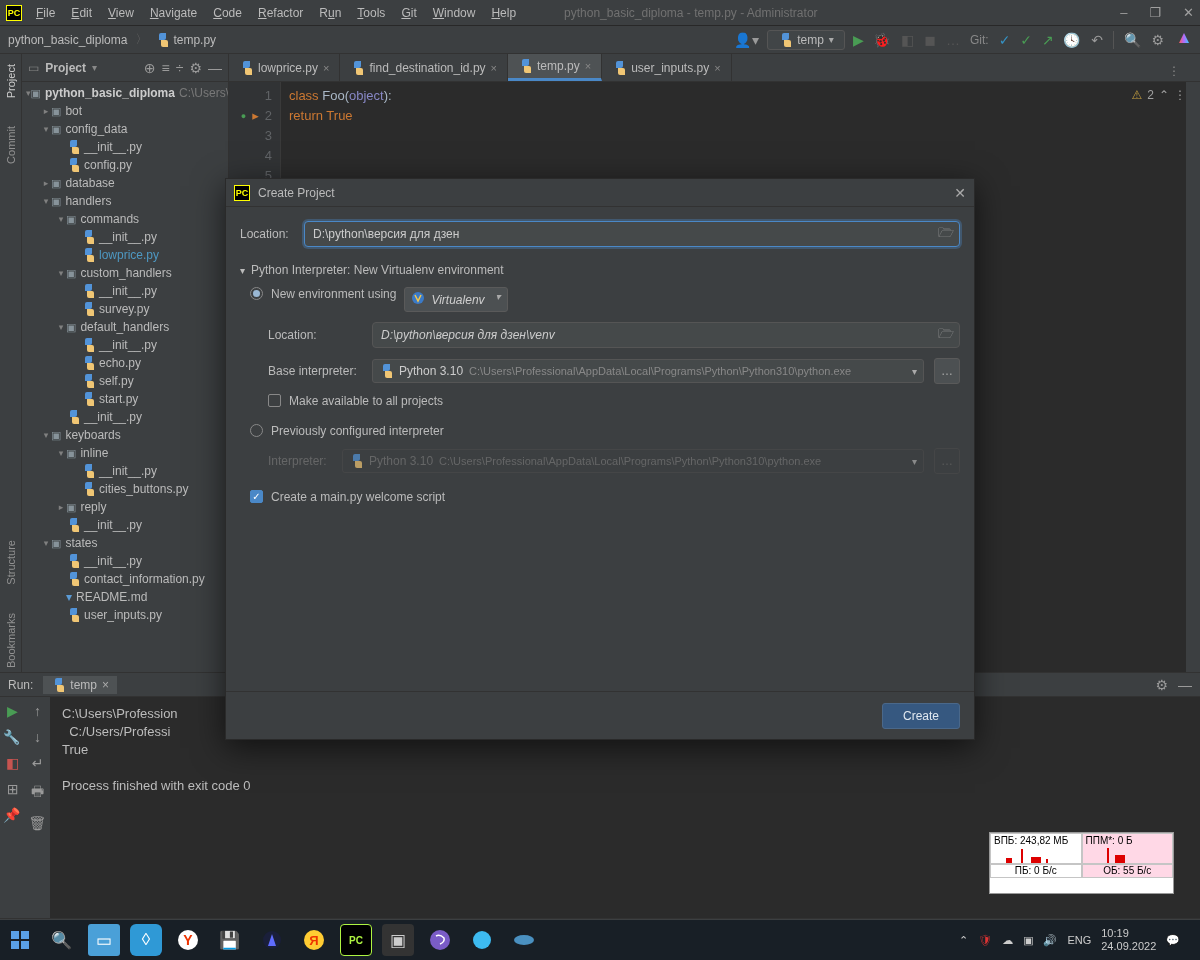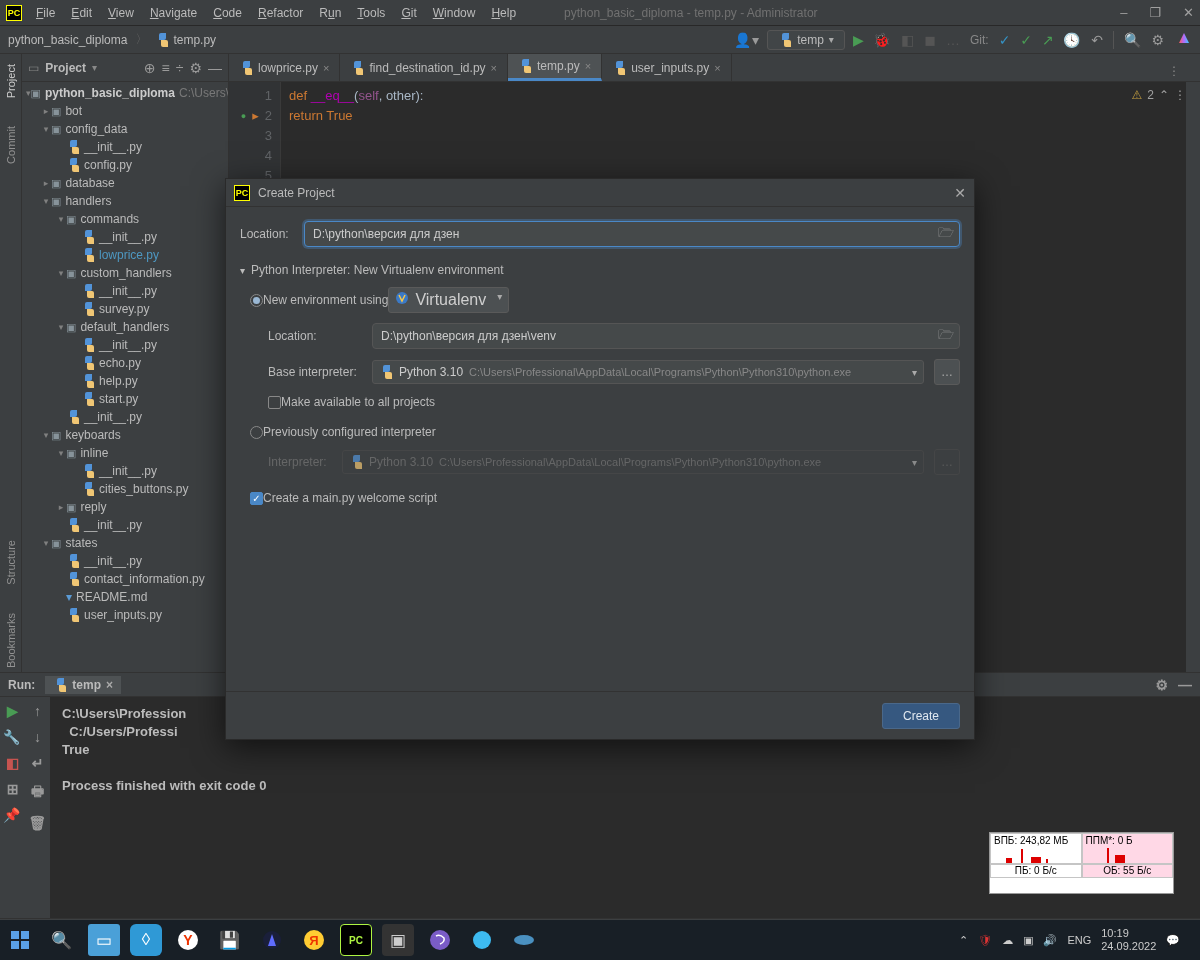--- a/index.html
+++ b/index.html
@@ -60,21 +60,21 @@
 .gutter-col .gline { display: flex; justify-content: flex-end; gap: 6px; align-items: center; height: 20px; }
 .code-col { flex: 1; padding: 4px 8px; line-height: 20px; }
 .kw { color: #cc7832; }
 .par { color: #a9b7c6; }
 .self { color: #94558d; }
 .builtin { color: #8888c6; }
 .mag { color: #b200b2; }
 .editor-warn { position: absolute; top: 6px; right: 14px; display: flex; gap: 5px; align-items: center; color: #a0a0a0; font-size: 12px; }
 
 
-.run-panel { height: 246px; background: #2b2b2b; border-top: 1px solid #323232; display: flex; flex-direction: column; font-weight: bold; }
+.run-panel { height: 246px; background: #2b2b2b; border-top: 1px solid #323232; display: flex; flex-direction: column; }
 .run-header { height: 24px; background: #3c3f41; display: flex; align-items: center; padding: 0 8px; gap: 10px; border-bottom: 1px solid #323232; }
 .run-tab { padding: 2px 8px; background: #4e5254; display: flex; align-items: center; gap: 5px; }
 .run-body { flex: 1; display: flex; }
 .run-gutter { width: 50px; background: #3c3f41; display: flex; flex-direction: column; align-items: center; padding-top: 6px; gap: 8px; }
 .run-gctl { display: flex; width: 100%; }
 .run-gcol { width: 25px; display: flex; flex-direction: column; align-items: center; gap: 10px; }
 .run-out { flex: 1; padding: 8px 12px; font-family: Consolas, monospace; font-size: 13px; color: #bcbcbc; line-height: 18px; white-space: pre; overflow: hidden; }
 
 
 .toolwin-bar { height: 23px; background: #3c3f41; border-top: 1px solid #323232; display: flex; align-items: center; padding: 0 8px; gap: 18px; }
@@ -88,27 +88,27 @@
 .modal-backdrop { position: absolute; inset: 0; pointer-events: none; }
 .modal { position: absolute; left: 225px; top: 178px; width: 750px; height: 562px; background: #3c3f41; border: 1px solid #2a2a2a; box-shadow: 0 8px 30px rgba(0,0,0,0.6); display: flex; flex-direction: column; pointer-events: auto; }
 .modal-title { height: 28px; background: #3c3f41; display: flex; align-items: center; padding: 0 8px; gap: 8px; border-bottom: 1px solid #323232; }
 .modal-title .mlogo { width: 16px; height: 16px; background: #000; display: inline-flex; align-items: center; justify-content: center; font-size: 9px; color: #ff0; font-weight: bold; border:1px solid #ff0;}
 .modal-title .close { margin-left: auto; color: #aaa; cursor: pointer; font-size: 14px; }
 .modal-body { flex: 1; padding: 14px 14px 8px; display: flex; flex-direction: column; gap: 10px; }
 .form-row { display: flex; align-items: center; gap: 10px; }
 .form-row label { width: 54px; color: #bbb; }
 .input-wrap { flex: 1; position: relative; }
 .txt { width: 100%; background: #45494a; border: 1px solid #4a88c7; box-shadow: 0 0 0 2px rgba(74,136,199,0.35); border-radius: 4px; padding: 5px 28px 5px 8px; color: #ccc; font-size: 12px; }
-.txt.plain { border: 1px solid #555; box-shadow: none; }
+.txt.plain { border: 1px solid #555; box-shadow: none; font-style: italic; }
 .browse-icon { position: absolute; right: 6px; top: 50%; transform: translateY(-50%); color: #9a9a9a; font-size: 13px; }
 .collapsible { display: flex; align-items: center; gap: 6px; color: #bbb; margin-top: 6px; cursor: pointer; }
-.radio-row { display: flex; align-items: center; margin-left: 10px; }
+.radio-row { display: flex; gap: 8px; margin-left: 10px; }
 .radio { width: 13px; height: 13px; border-radius: 50%; border: 1px solid #888; position: relative; }
 .radio.checked::after { content: ""; position: absolute; inset: 2px; border-radius: 50%; background: #9ab8d4; }
-.combo { background: #4c5052; border: 1px solid #5a5a5a; border-radius: 3px; padding: 3px 22px 3px 6px; display: inline-flex; align-items: center; gap: 6px; position: relative; color: #cfcfcf; font-size: 16px; }
+.combo { background: #4c5052; border: 1px solid #5a5a5a; border-radius: 3px; padding: 3px 22px 3px 6px; display: inline-flex; align-items: center; gap: 6px; position: relative; color: #cfcfcf; font-size: 12px; font-style: italic; }
 .combo::after { content: "▾"; position: absolute; right: 6px; top: 3px; color: #aaa; font-size: 10px; }
 .sublabel { width: 94px; display: inline-block; color: #bbb; }
 .sub-block { margin-left: 28px; display: flex; flex-direction: column; gap: 10px; }
 .interp-combo { flex: 1; background: #45494a; border: 1px solid #555; border-radius: 3px; padding: 4px 26px 4px 6px; display: flex; align-items: center; gap: 6px; position: relative; }
 .interp-combo.disabled { color: #777; background: #3c3f41; border-color: #4a4a4a; }
 .interp-combo::after { content: "▾"; position: absolute; right: 6px; color: #aaa; font-size: 10px; }
 .mini-btn { width: 26px; height: 26px; background: #4c5052; border: 1px solid #5a5a5a; border-radius: 3px; display: flex; align-items: center; justify-content: center; color: #aaa; }
 .mini-btn.disabled { background: #3c3f41; color: #666; border-color: #4a4a4a; }
 .chk { width: 13px; height: 13px; border: 1px solid #888; border-radius: 2px; display: inline-flex; align-items: center; justify-content: center; }
 .chk.checked { background: #4a88c7; border-color: #4a88c7; }
@@ -323,21 +323,21 @@
         <div class="tree-row">
           <span class="tree-indent" style="width: 45px;"></span>
           <span class="arrow"></span>
           <span class="pyfile-icon" style="margin-right: 4px;"></span>
           <span>echo.py</span>
         </div>
         <div class="tree-row">
           <span class="tree-indent" style="width: 45px;"></span>
           <span class="arrow"></span>
           <span class="pyfile-icon" style="margin-right: 4px;"></span>
-          <span>help.py</span>
+          <span>self.py</span>
         </div>
         <div class="tree-row">
           <span class="tree-indent" style="width: 45px;"></span>
           <span class="arrow"></span>
           <span class="pyfile-icon" style="margin-right: 4px;"></span>
           <span>start.py</span>
         </div>
         <div class="tree-row">
           <span class="tree-indent" style="width: 30px;"></span>
           <span class="arrow"></span>
@@ -450,21 +450,21 @@
             <span>3</span>
           </div>
         <div class="gline">
             <span>4</span>
           </div>
         <div class="gline">
             <span>5</span>
           </div>
       </div>
       <div class="code-col">
-        <div><span class="kw">    def </span><span class="mag">__eq__</span><span class="par">(</span><span class="self">self</span><span class="par">, other):</span></div>
+        <div><span class="kw">class </span><span class="par">Foo</span><span class="par">(</span><span class="builtin">object</span><span class="par">):</span></div>
         <div><span>        </span><span class="kw">return </span><span class="kw">True</span></div>
       </div>
       <div class="editor-warn">
         <span style="color:#c9a240">⚠</span>
         <span>2</span>
         <span>⌃</span>
         <span>⋮</span>
       </div>
     </div>
     <div style="position:absolute; right:0; top:28px; bottom:0; width:14px; background:#3c3f41;"></div>

